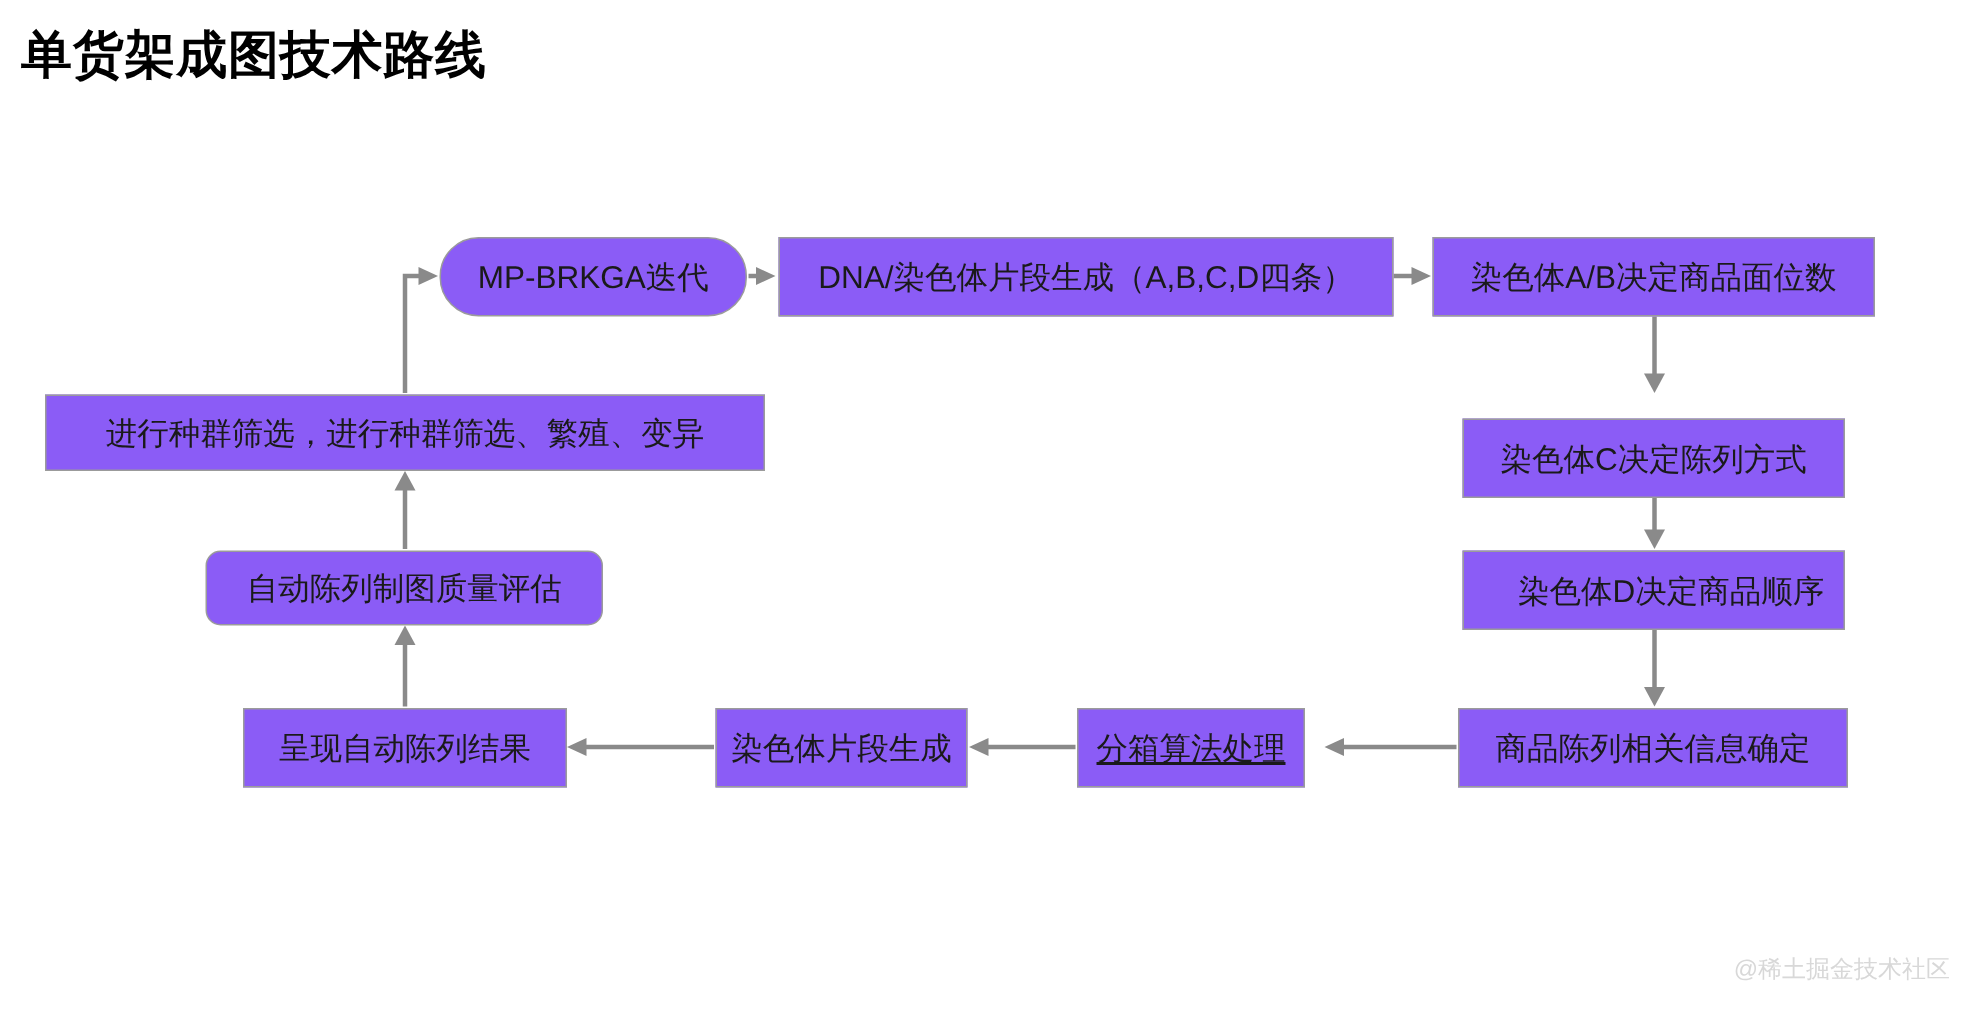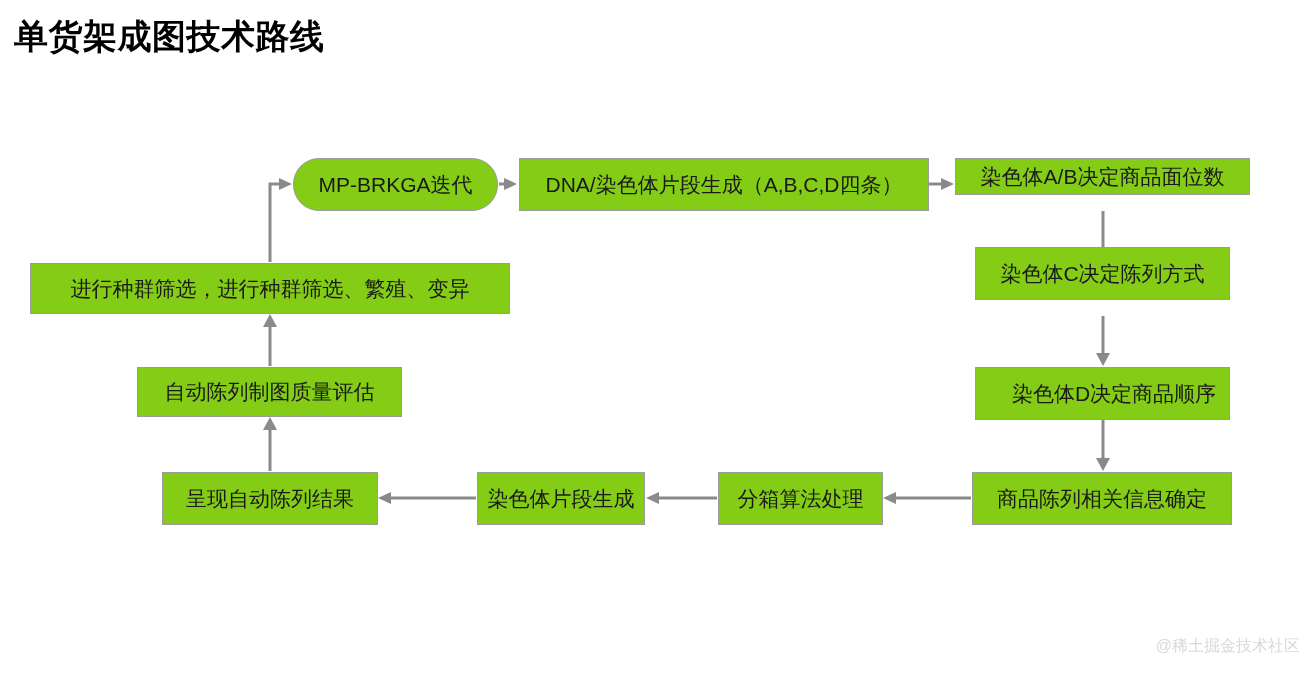--- a/index.html
+++ b/index.html
@@ -22,21 +22,21 @@
     letter-spacing: 0.5px;
     white-space: nowrap;
   }
   #flow-canvas {
     position: absolute;
     left: 0; top: 0;
     width: 1316px; height: 675px;
   }
   .node {
     position: absolute;
-    background: #84cc16;
+    background: #8b5cf6;
     border: 1px solid #9b9b9b;
     display: flex;
     align-items: center;
     justify-content: center;
     color: #1a1a1a;
     font-size: 21px;
     white-space: nowrap;
     padding: 0 14px;
     z-index: 2;
   }
@@ -105,49 +105,49 @@
   </svg>
 
   <div class="node pill" style="left:293px; top:158px; width:205px; height:53px;">
     <span>MP-BRKGA迭代</span>
   </div>
 
   <div class="node" style="left:519px; top:158px; width:410px; height:53px;">
     <span>DNA/染色体片段生成（A,B,C,D四条）</span>
   </div>
 
-  <div class="node" style="left:955px; top:158px; width:295px; height:37px;align-items:center;">
+  <div class="node" style="left:955px; top:158px; width:295px; height:53px;align-items:center;">
     <span>染色体A/B决定商品面位数</span>
   </div>
 
-  <div class="node" style="left:975px; top:247px; width:255px; height:53px;">
+  <div class="node" style="left:975px; top:279px; width:255px; height:53px;">
     <span>染色体C决定陈列方式</span>
   </div>
 
   <div class="node" style="left:975px; top:367px; width:255px; height:53px;padding-left:37px;">
     <span>染色体D决定商品顺序</span>
   </div>
 
   <div class="node" style="left:972px; top:472px; width:260px; height:53px;font-family:Liberation Serif, serif;">
     <span>商品陈列相关信息确定</span>
   </div>
 
-  <div class="node" style="left:718px; top:472px; width:165px; height:53px;">
+  <div class="node" style="left:718px; top:472px; width:152px; height:53px;text-decoration:underline;">
     <span>分箱算法处理</span>
   </div>
 
   <div class="node" style="left:477px; top:472px; width:168px; height:53px;">
     <span>染色体片段生成</span>
   </div>
 
   <div class="node" style="left:162px; top:472px; width:216px; height:53px;text-align:center;">
     <span>呈现自动陈列结果</span>
   </div>
 
-  <div class="node" style="left:137px; top:367px; width:265px; height:50px;">
+  <div class="node" style="left:137px; top:367px; width:265px; height:50px;border-radius:10px;">
     <span>自动陈列制图质量评估</span>
   </div>
 
   <div class="node" style="left:30px; top:263px; width:480px; height:51px;">
     <span>进行种群筛选，进行种群筛选、繁殖、变异</span>
   </div>
 
 </div>
 
 <div class="watermark">@稀土掘金技术社区</div>

